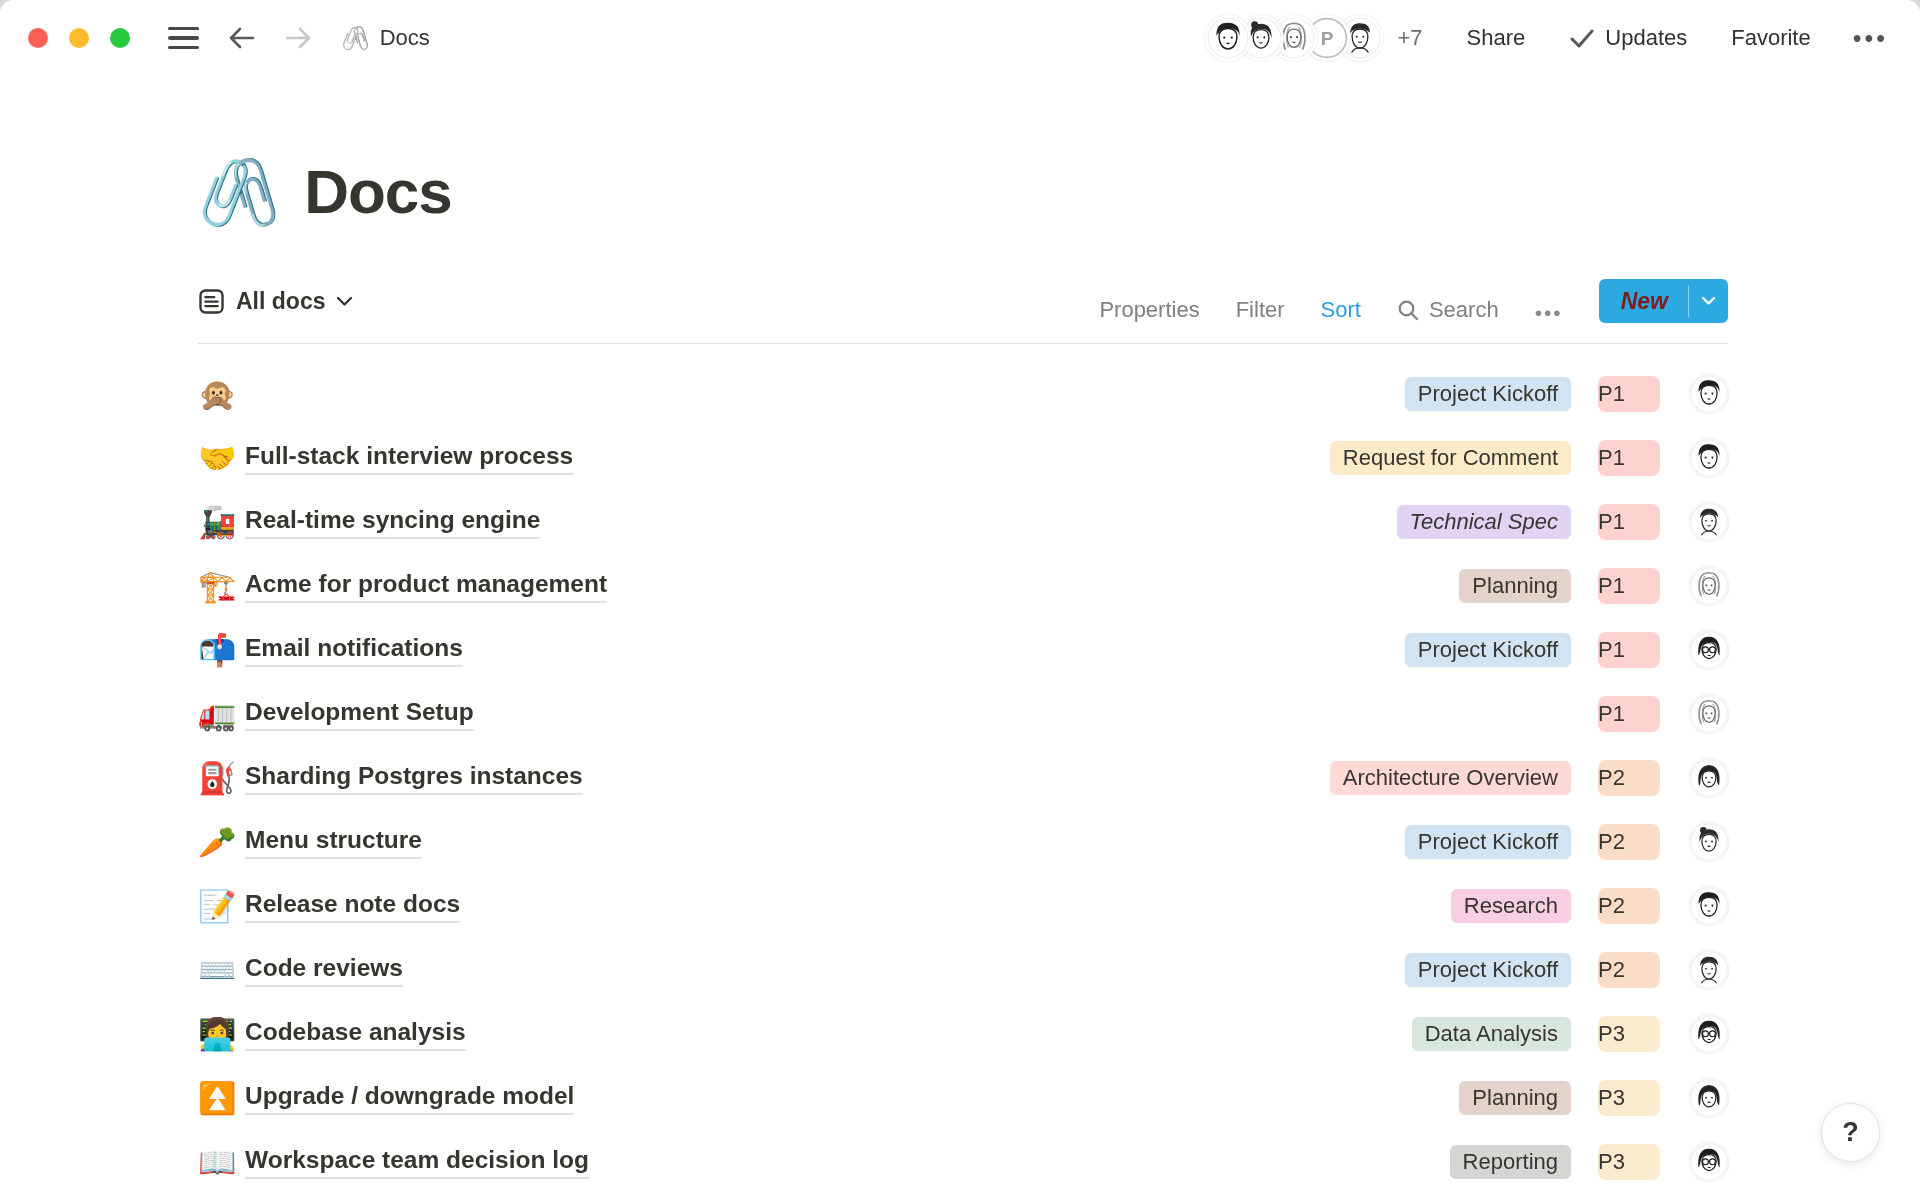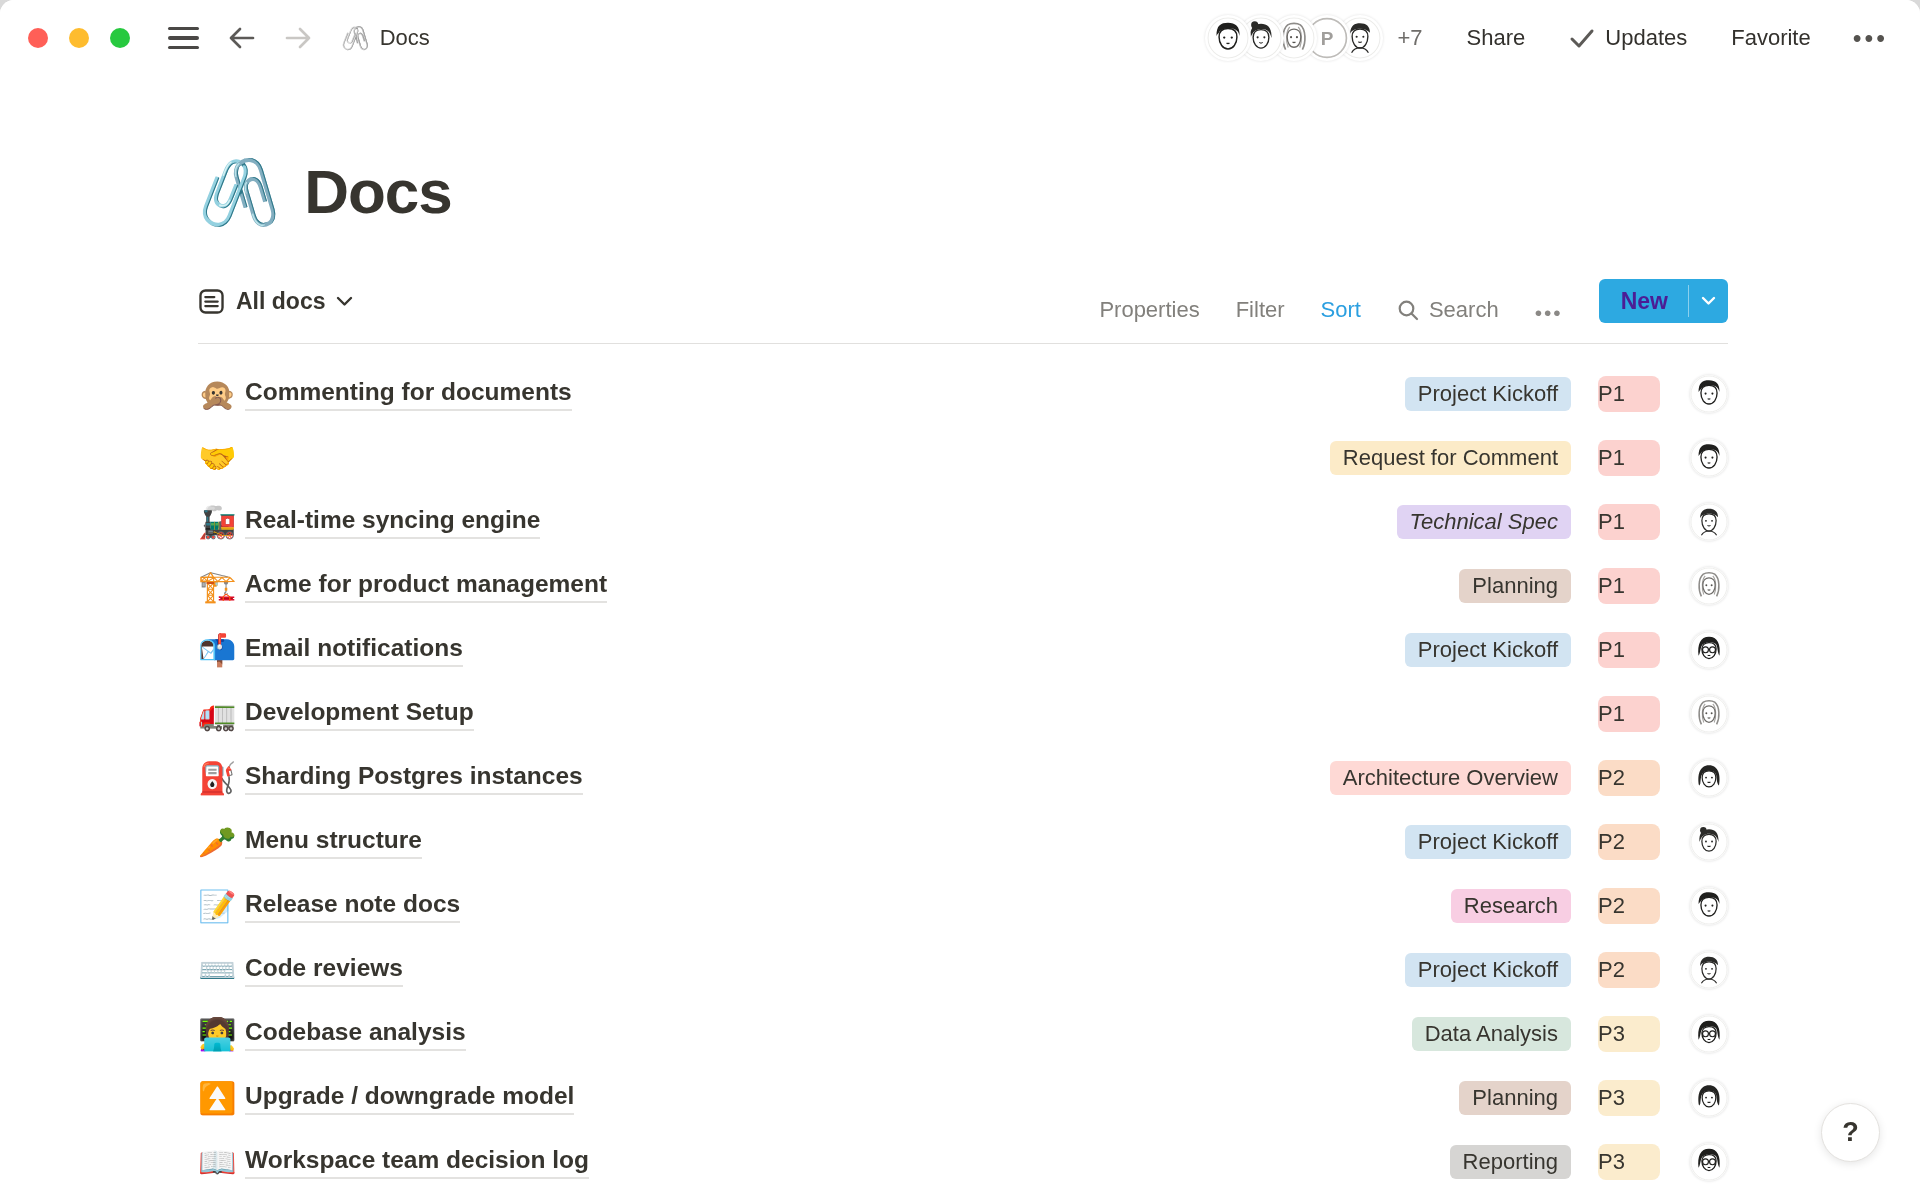--- a/index.html
+++ b/index.html
@@ -41,21 +41,21 @@
   .toolbar{margin-top:52px;display:flex;align-items:center;padding-bottom:20px;border-bottom:1px solid #e1e0de;}
   .view-switcher{display:flex;align-items:center;gap:11px;cursor:pointer;}
   .view-switcher .label{font-size:23px;font-weight:bold;color:#37352f;text-align:center;}
   .toolbar-right{margin-left:auto;display:flex;align-items:flex-end;gap:36px;}
   .tb-link{font-size:22px;color:#82807c;cursor:pointer;white-space:nowrap;}
   .tb-link.sort{color:#2b9fe0;}
   .search{display:flex;align-items:center;gap:9px;cursor:pointer;}
   .search .tb-link{color:#82807c;}
   .toolbar-dots{font-size:21px;letter-spacing:2px;color:#8b8986;cursor:pointer;line-height:1;}
   .new-btn{display:flex;align-items:stretch;background:#2da9e1;border-radius:6px;overflow:hidden;cursor:pointer;height:44px;}
-  .new-btn .new-label{color:#4c1d95;font-size:23px;font-weight:bold;display:flex;align-items:center;padding:0 20px 0 22px;}
+  .new-btn .new-label{color:#7f1d1d;font-size:23px;font-weight:bold;display:flex;align-items:center;padding:0 20px 0 22px;font-style:italic;}
   .new-btn .divider{width:1px;background:rgba(255,255,255,.45);margin:6px 0;}
   .new-btn .chev{display:flex;align-items:center;padding:0 12px;}
 
   
   .doc-list{margin-top:18px;}
   .doc-row{height:64px;display:flex;align-items:center;cursor:pointer;}
   .doc-emoji{width:42px;font-size:31px;line-height:1;flex:none;}
   .doc-title{margin-left:5px;font-size:24.5px;font-weight:600;color:#37352f;border-bottom:2px solid #e3e2e0;padding-bottom:3px;white-space:nowrap;}
   .right-cells{margin-left:auto;display:flex;align-items:center;}
   .doc-tag{font-size:22px;color:#37352f;padding:4px 13px;border-radius:6px;white-space:nowrap;}
@@ -230,32 +230,32 @@
                 <path d="M2 2 L7.5 7.5 L13 2" stroke="#fff" stroke-width="2.4" fill="none" stroke-linecap="round" stroke-linejoin="round"></path>
               </svg>
           </span>
         </span>
       </div>
     </div>
 
     <div class="doc-list">
   <div class="doc-row">
     <span class="doc-emoji">🙊</span>
-    <span class="doc-title">Commenting for documents</span>
     <span class="right-cells">
       <span class="doc-tag" style="background: rgb(210, 228, 242);">Project Kickoff</span>
       <span class="priority" style="background: rgb(252, 210, 207);">P1</span>
       <svg class="row-avatar" viewBox="0 0 40 40">
               <use href="#av-man1"></use>
             </svg>
     </span>
   </div>
 
   <div class="doc-row">
     <span class="doc-emoji">🤝</span>
+    <span class="doc-title">Full-stack interview process</span>
     <span class="right-cells">
       <span class="doc-tag" style="background: rgb(252, 235, 200);">Request for Comment</span>
       <span class="priority" style="background: rgb(252, 210, 207);">P1</span>
       <svg class="row-avatar" viewBox="0 0 40 40">
               <use href="#av-man1"></use>
             </svg>
     </span>
   </div>
 
   <div class="doc-row">

